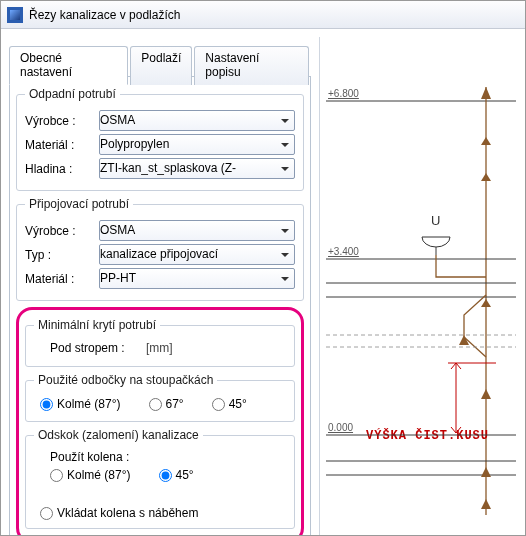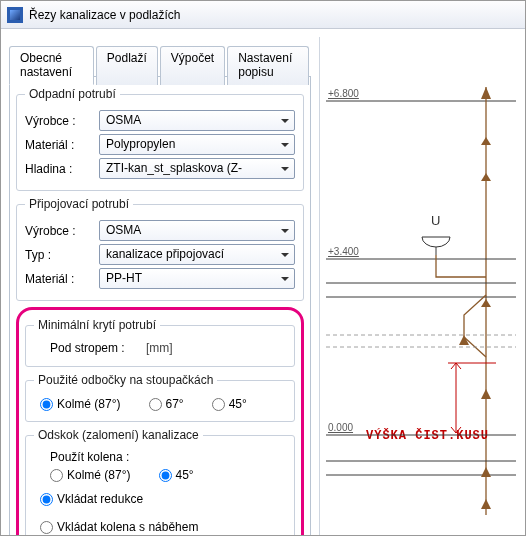--- a/index.html
+++ b/index.html
@@ -87,21 +87,21 @@
   }
   .row label.lbl {
     width: 68px;
     text-align: left;
   }
   .sel, .txt {
     height: 21px;
     border: 1px solid #8a9ab2;
     border-radius: 2px;
     background: linear-gradient(to bottom,#ffffff,#f1f4fa);
-    padding: 2px 20px 2px 6px;
+    padding: 2px 20px 2px 0;
     font-family: inherit;
     font-size: 12px;
     appearance: none;
     position: relative;
   }
   .sel-wrap {
     position: relative;
     flex-grow: 1;
   }
   .sel-wrap::after {
@@ -186,21 +186,20 @@
 <div class="titlebar">
   <div class="icon"></div>
   <span>Řezy kanalizace v podlažích</span>
 </div>
 
 <div class="client">
   <div class="left">
     <div class="tabs">
       <div class="tab active">Obecné nastavení</div>
       <div class="tab">Podlaží</div>
-      <div class="tab">Výpočet</div>
       <div class="tab">Nastavení popisu</div>
     </div>
 
     <div class="panel">
 
       <fieldset>
         <legend>Odpadní potrubí</legend>
         <div class="row">
           <label class="lbl">Výrobce :</label>
           <div class="sel-wrap">
@@ -277,24 +276,20 @@
             <label class="radio-lbl">
                 <input type="radio" name="kn" style="">
                 <span>Kolmé (87°)</span>
               </label>
             <label class="radio-lbl">
                 <input type="radio" name="kn" checked="" style="">
                 <span>45°</span>
               </label>
           </div>
           <div style="height:8px"></div>
-          <label class="radio-lbl indent" style="padding-left:6px">
-              <input type="radio" name="ins" checked="" style="">
-              <span>Vkládat redukce</span>
-            </label>
           <br>
           <label class="radio-lbl indent" style="padding-left:6px">
               <input type="radio" name="ins" style="">
               <span>Vkládat kolena s náběhem</span>
             </label>
           
           
         </fieldset>
       </div>
 

